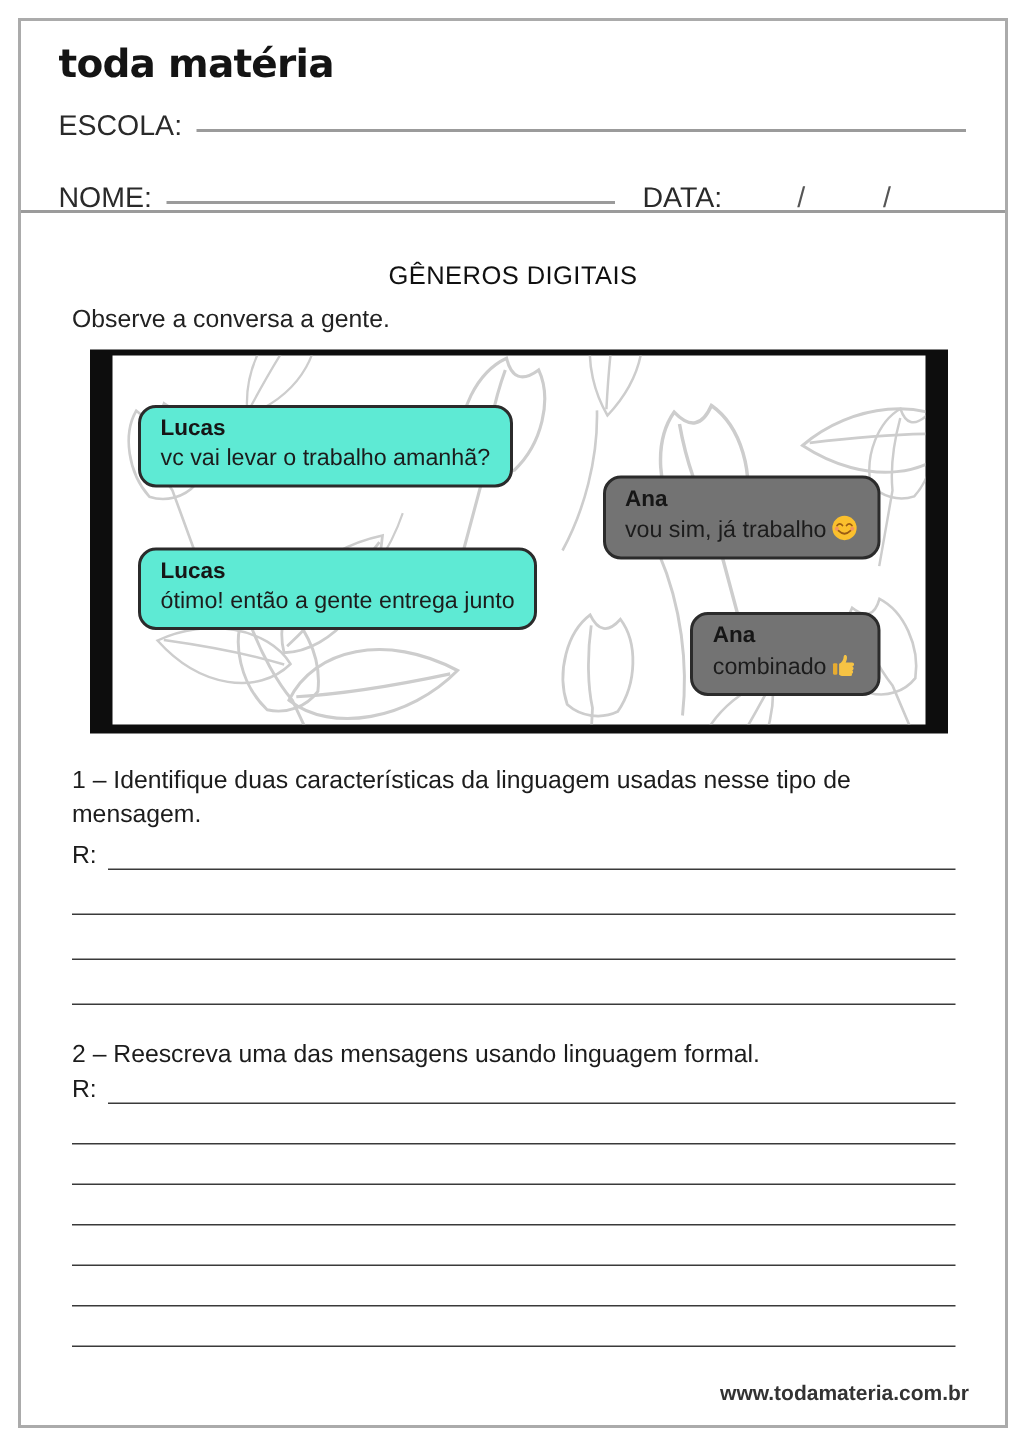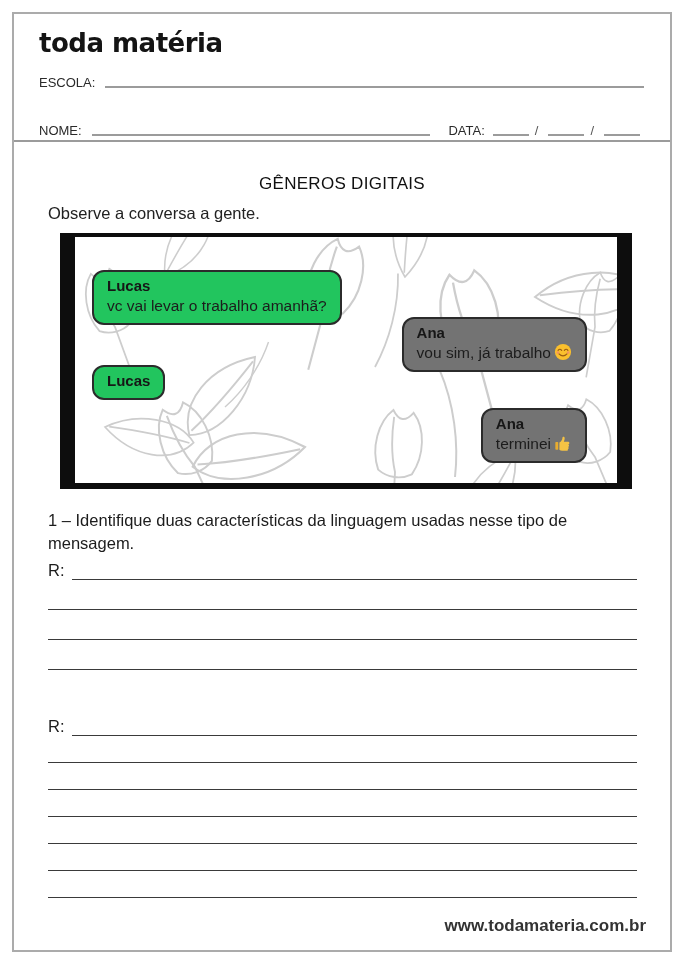--- a/index.html
+++ b/index.html
@@ -1,39 +1,39 @@
 <!DOCTYPE html>
 <html><head>
 <meta charset="utf-8">
 <style>
   * { margin:0; padding:0; box-sizing:border-box; }
   html,body { width:685px; height:967px; background:#ffffff; font-family:"Liberation Sans", sans-serif; color:#1f1f1f; }
   .page-frame { position:absolute; left:12px; top:12px; width:660px; height:940px; border:2px solid #ababab; background:#fff; }
 
   
   .logo { position:absolute; left:25px; top:14px; font-family:"DejaVu Sans", sans-serif; font-weight:bold; font-size:26px; letter-spacing:-0.5px; color:#141414; }
-  .field-row { position:absolute; left:25px; right:26px; display:flex; align-items:flex-end; font-size:13px; color:#2a2a2a; }
+  .field-row { position:absolute; left:25px; right:26px; display:flex; align-items:flex-start; font-size:19px; color:#2a2a2a; }
   .row-escola { top:60px; }
   .row-nome { top:96px;margin-top:12px; }
   .fill-line { flex:1; border-bottom:2px solid #9b9b9b; margin:0 0 2px 10px; height:14px; }
   .date-group { display:flex; align-items:flex-end; margin-left:18px; }
   .date-slot { width:36px; border-bottom:2px solid #9b9b9b; margin:0 4px 2px 8px; height:14px; }
   .date-sep { margin:0 2px; color:#555; }
   .divider { position:absolute; left:0; right:0; top:126px; border-top:2px solid #9b9b9b; }
 
   
   .ws-title { position:absolute; left:0; right:0; top:160px; text-align:center; font-size:17px; font-weight:normal; letter-spacing:.3px; color:#101010; }
   .instruction { position:absolute; left:34px; top:190px; font-size:16.5px; color:#222; }
 
   
   .chat-panel { position:absolute; left:46px; top:219px; width:572px; height:256px; background:#fff;
     border-style:solid; border-color:#0d0d0d; border-width:4px 15px 6px 15px; overflow:hidden; }
   .floral { position:absolute; left:0; top:0; width:100%; height:100%; }
   .bubble { position:absolute; border:2px solid #2b2b2b; border-radius:12px; padding:4px 13px 7px 13px; background:#737373; line-height:1.32; }
-  .bubble.gray { background:#22c55e; }
+  .bubble.gray { background:#5eead4; }
   .bubble .sender { font-weight:bold; font-size:15px; color:#161616; }
   .bubble .msg { font-size:15.5px; white-space:nowrap; color:#1c1c1c; }
   .msg-1 { left:17px; top:33px; }
   .msg-2 { right:30px; top:80px; }
   .msg-3 { left:17px; top:128px; }
   .msg-4 { right:30px; top:171px; }
   .emoji-svg { vertical-align:-3px; margin-left:3px; }
 
   
   .question { position:absolute; left:34px; width:594px; font-size:16.5px; line-height:1.42; color:#1c1c1c; }
@@ -41,21 +41,21 @@
   .q2 { top:678px; }
   .answer { position:absolute; left:34px; right:33px; }
   .a1 { top:547px; }
   .a2 { top:703px; }
   .answer-first { display:flex; align-items:flex-end; height:19px; font-size:16.5px; color:#1c1c1c; }
   .answer-first .r-label { margin-right:7px; }
   .answer-first .line { flex:1; border-bottom:1.6px solid #3a3a3a; height:10px; }
   .a1 .ans-line { height:30px; border-bottom:1.6px solid #3a3a3a; }
   .a2 .ans-line { height:27px; border-bottom:1.6px solid #3a3a3a; }
 
-  .footer-url { position:absolute; right:24px; bottom:14px; font-size:17px; font-weight:bold; color:#333; }
+  .footer-url { position:absolute; right:24px; bottom:14px; font-size:14px; font-weight:bold; color:#333; }
 </style>
 </head>
 <body>
 
 <div class="page-frame">
 
   <div class="logo">toda matéria</div>
 
   <div class="field-row row-escola">
     <span>ESCOLA:</span>
@@ -124,44 +124,46 @@
             <circle cx="10" cy="10" r="9" fill="#fbc02d"></circle>
             <path d="M4.5 8.2 Q6.5 5.7 8.5 8.2 M11.5 8.2 Q13.5 5.7 15.5 8.2" stroke="#9a5b13" stroke-width="1.3" fill="none" stroke-linecap="round"></path>
             <path d="M5.5 12 Q10 16.5 14.5 12" stroke="#9a5b13" stroke-width="1.3" fill="none" stroke-linecap="round"></path>
             <circle cx="4.3" cy="10.6" r="1.5" fill="#f48a6b" opacity="0.8"></circle>
             <circle cx="15.7" cy="10.6" r="1.5" fill="#f48a6b" opacity="0.8"></circle>
           </svg></div>
     </div>
 
     <div class="bubble gray msg-3">
       <div class="sender">Lucas</div>
+      <div class="msg"><span>ótimo! então a gente entrega junto</span></div>
     </div>
 
     <div class="bubble msg-4">
       <div class="sender">Ana</div>
-      <div class="msg"><span>terminei</span><svg class="emoji-svg" width="18" height="18" viewBox="0 0 20 20">
+      <div class="msg"><span>combinado</span><svg class="emoji-svg" width="18" height="18" viewBox="0 0 20 20">
             <rect x="1.5" y="9" width="3.2" height="8.5" rx="0.8" fill="#e8ac2f"></rect>
             <path d="M6 9.5 C8 8.6 9.3 6.5 9.4 4.2 C9.45 2.6 11.6 2.6 11.8 4.2 C12 5.7 11.5 7.4 10.9 8.6 L15.6 8.6 C17.6 8.6 17.6 11.3 15.6 11.5 C17.1 11.8 17.1 14.1 15.6 14.4 C16.8 14.8 16.5 16.7 15.2 16.9 C16.1 17.5 15.6 18.6 14.2 18.6 L9 18.6 C7.8 18.6 6.8 18.1 6 17.5 Z" fill="#f6c344"></path>
           </svg></div>
     </div>
   </div>
 
   <div class="question q1">1 – Identifique duas características da linguagem usadas nesse tipo de mensagem.</div>
   <div class="answer a1">
     <div class="answer-first">
       <span class="r-label">R:</span>
       <div class="line"></div>
     </div>
     <div>
         <div class="ans-line"></div>
         <div class="ans-line"></div>
         <div class="ans-line"></div>
       </div>
   </div>
 
+  <div class="question q2">2 – Reescreva uma das mensagens usando linguagem formal.</div>
   <div class="answer a2">
     <div class="answer-first">
       <span class="r-label">R:</span>
       <div class="line"></div>
     </div>
     <div>
         <div class="ans-line"></div>
         <div class="ans-line"></div>
         <div class="ans-line"></div>
         <div class="ans-line"></div>

